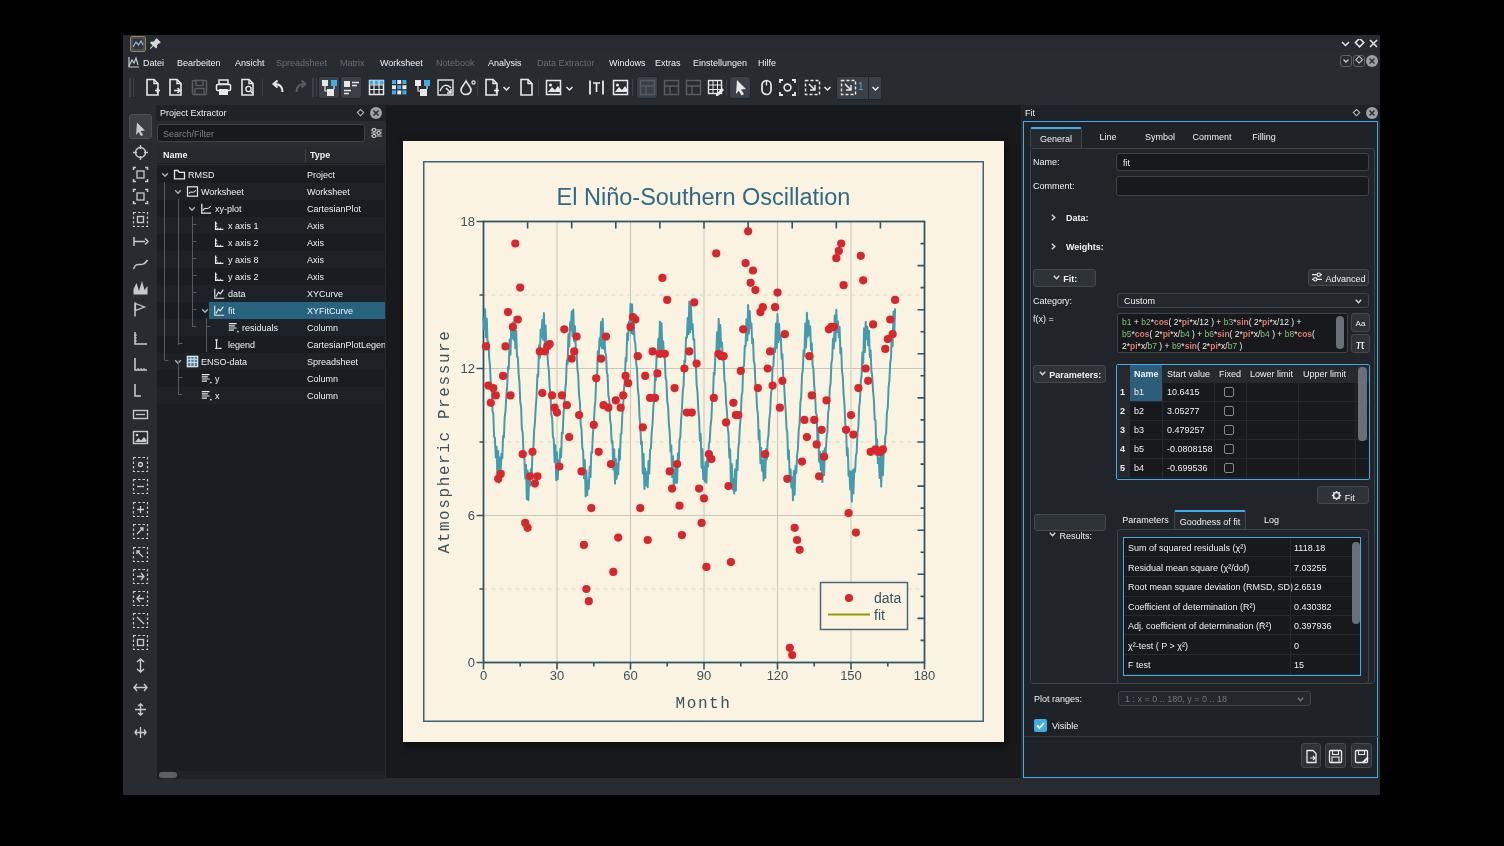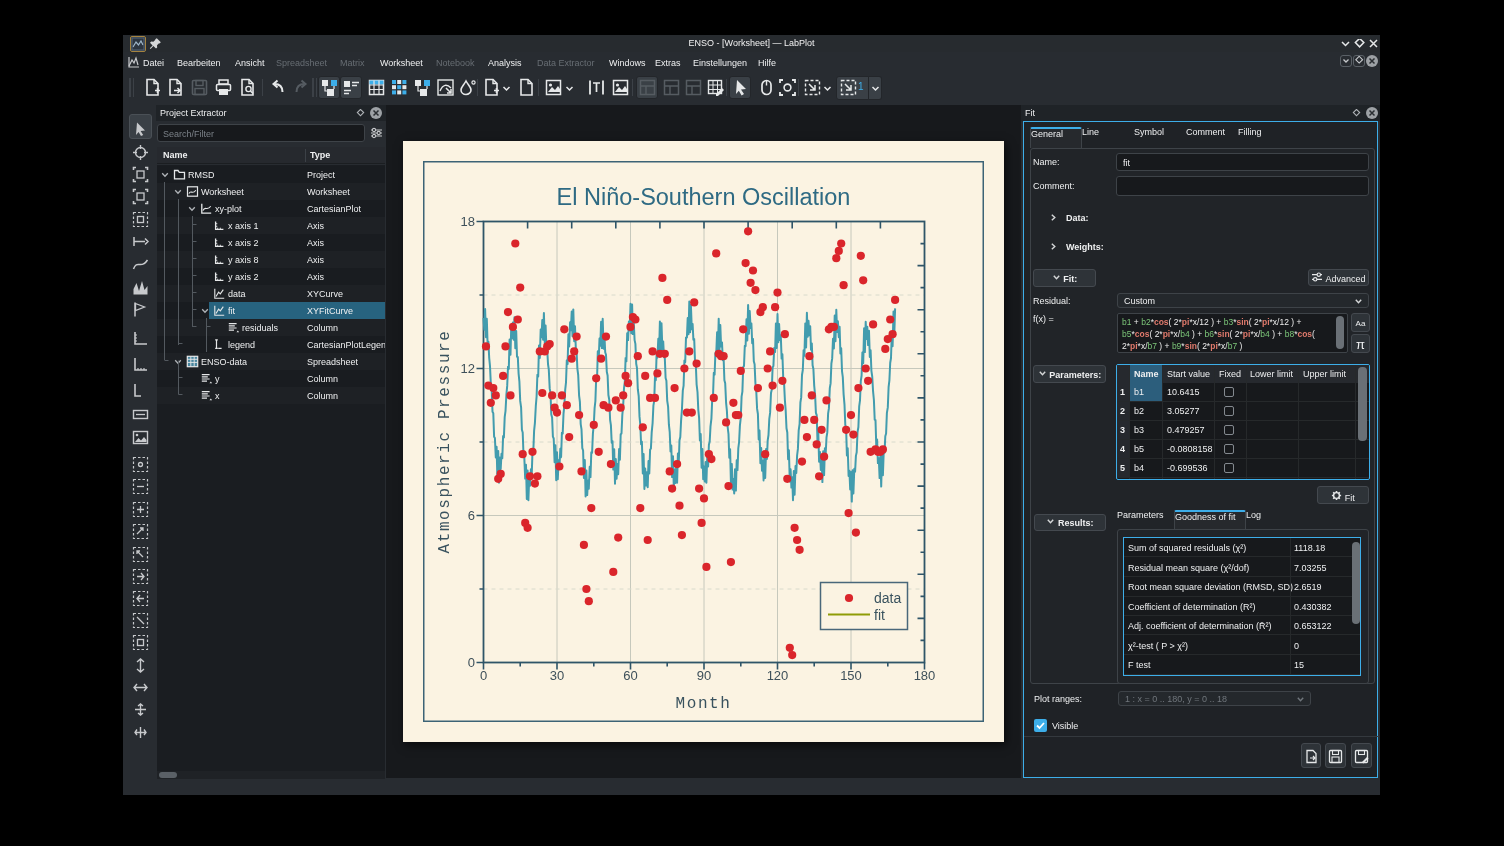--- a/index.html
+++ b/index.html
@@ -18,37 +18,36 @@
 .statusbar{position:absolute;left:0;top:743px;width:100%;height:17px;background:#26292e;border-top:1px solid #1b1e21;font-size:9px;color:#dfe0e1}
 .dock-hdr{position:absolute;height:16px;background:#1f2327;color:#eff0f1;font-size:9px}
 .explorer{position:absolute;left:33px;top:70px;width:230px;height:673px;background:#282c31;font-size:9px}
 .central{position:absolute;left:263px;top:70px;width:635px;height:673px;background:#17191c}
 .page{position:absolute;left:17px;top:36px;width:601px;height:601px;background:#fbf3e2;box-shadow:2px 3px 9px rgba(0,0,0,.6)}
 .rdock{position:absolute;left:898px;top:70px;width:359px;height:673px;background:#282c31;font-size:9px}
 .rbody{position:absolute;left:2px;top:16px;width:355px;height:657px;background:#1f2226;border:1px solid #3daee9}
 .input{background:#17191c;border:1px solid #3e4348;border-radius:3px;color:#eff0f1}
 .btn{background:#2e3338;border:1px solid #44494f;border-radius:3px;color:#eff0f1;text-align:center}
 .combo{background:#24282c;border:1px solid #3e4348;border-radius:3px;color:#eff0f1}
-.tab{position:absolute;height:21px;color:#eff0f1;text-align:left;font-size:9px}
+.tab{position:absolute;height:21px;color:#eff0f1;text-align:center;padding-top:5px;font-size:9px}
 .tab.sel{background:#26292d;border:1px solid #3e4348;border-bottom:0;border-top:2px solid #3daee9;border-radius:2px 2px 0 0}
 .tree-row{position:absolute;left:0;width:100%;height:17px}
 .fx{font-size:8.5px;line-height:12.2px;color:#ececec;font-family:"Liberation Sans",sans-serif}
 .fx b{color:#e07a6c;font-weight:bold}
 .fx i{color:#7dc87a;font-style:normal}
 </style></head><body>
 <div class="win">
     <div class="titlebar">
       <div class="abs" style="left:7px;top:1px;width:16px;height:16px;border:1px solid #a5833f;border-radius:2px;background:#2c3540"><svg width="14" height="14" viewBox="0 0 14 14">
           <path d="M2 10l3-5 2.5 3L10 4l2 4" stroke="#9fb6c8" stroke-width="1.2" fill="none"></path>
           <rect x="1" y="1" width="12" height="12" fill="none" stroke="#56687a" stroke-width="1"></rect>
         </svg></div>
       <div class="abs" style="left:26px;top:2px"><svg width="13" height="13" viewBox="0 0 13 13">
           <path d="M7.8 1.2l4 4-1.2 1.2-.6-.2-2 2 .2 2.2-1.2 1.2-2.6-2.6L1.6 12l-.8-.8 2.8-2.8L1 5.8l1.2-1.2 2.2.2 2-2-.2-.6z" fill="#d5d7d8"></path>
         </svg></div>
-      <div class="title-txt">ENSO - [Worksheet] — LabPlot</div>
       <div class="abs" style="left:1217px;top:4px"><svg width="11" height="10" viewBox="0 0 11 10">
           <path d="M2 3l3.5 3.5L9 3" stroke="#e6e8e9" stroke-width="1.5" fill="none"></path>
         </svg></div>
       <div class="abs" style="left:1231px;top:4px"><svg width="11" height="10" viewBox="0 0 11 10">
           <rect x="2.6" y="0.6" width="6" height="6" transform="rotate(45 5.6 3.6)" fill="none" stroke="#e6e8e9" stroke-width="1.5"></rect>
         </svg></div>
       <div class="abs" style="left:1245px;top:4px"><svg width="11" height="10" viewBox="0 0 11 10">
           <path d="M2 1l7 7M9 1l-7 7" stroke="#e6e8e9" stroke-width="1.5"></path>
         </svg></div>
     </div>
@@ -784,21 +783,21 @@
           </svg></div>
         <span class="abs" style="left:42px;top:120px;font-weight:bold">Weights:</span>
         <div class="abs btn" style="left:9px;top:147px;width:63px;height:18px"><span style="position:relative;top:3px;font-weight:bold"><svg width="9" height="9" viewBox="0 0 9 9">
               <path d="M1.8 2.8l2.7 3 2.7-3" fill="none" stroke="#d5d7d8" stroke-width="1.4"></path>
             </svg> Fit:</span></div>
         <div class="abs btn" style="left:284px;top:147px;width:61px;height:17px"><span style="position:relative;top:2px"><svg width="12" height="10" viewBox="0 0 12 10">
               <path d="M1 2.7h10M1 7.3h10" stroke="#e6e8e9" stroke-width="1.3"></path>
               <circle cx="7.8" cy="2.7" r="1.7" fill="#2e3338" stroke="#e6e8e9" stroke-width="1.1"></circle>
               <circle cx="4.2" cy="7.3" r="1.7" fill="#2e3338" stroke="#e6e8e9" stroke-width="1.1"></circle>
             </svg> Advanced</span></div>
-        <span class="abs" style="left:9px;top:174px">Residual:</span>
+        <span class="abs" style="left:9px;top:174px">Category:</span>
         <div class="abs combo" style="left:93px;top:171px;width:252px;height:15px">
           <span class="abs" style="left:6px;top:2px">Custom</span>
           <div class="abs" style="right:5px;top:3px"><svg width="9" height="9" viewBox="0 0 9 9">
               <path d="M1.8 2.8l2.7 3 2.7-3" fill="none" stroke="#d5d7d8" stroke-width="1.4"></path>
             </svg></div>
         </div>
         <span class="abs" style="left:9px;top:192px">f(x) =</span>
         <div class="abs input fx" style="left:93px;top:191px;width:231px;height:40px;padding:2px 0 0 4px;border-radius:2px">
           <div><i>b1</i> + <i>b2</i>*<b>cos</b>( 2*<b>pi</b>*x/12 ) + <i>b3</i>*<b>sin</b>( 2*<b>pi</b>*x/12 ) +</div>
           <div><i>b5</i>*<b>cos</b>( 2*<b>pi</b>*x/<i>b4</i> ) + <i>b6</i>*<b>sin</b>( 2*<b>pi</b>*x/<i>b4</i> ) + <i>b8</i>*<b>cos</b>(</div>
@@ -859,42 +858,42 @@
           <div class="abs" style="left:97px;top:0;width:1px;height:116px;background:#26292b"></div>
           <div class="abs" style="left:129px;top:0;width:1px;height:116px;background:#26292b"></div>
           <div class="abs" style="left:181px;top:0;width:1px;height:116px;background:#26292b"></div>
           <div class="abs" style="left:238px;top:0;width:1px;height:116px;background:#26292b"></div>
           <div class="abs" style="left:241px;top:2px;width:9px;height:74px;border-radius:4px;background:#6a7076"></div>
         </div>
         <div class="abs btn" style="left:293px;top:364px;width:52px;height:18px"><span style="position:relative;top:3px"><svg width="11" height="11" viewBox="0 0 11 11">
               <circle cx="5.5" cy="5.5" r="2.9" fill="none" stroke="#e6e8e9" stroke-width="1.4"></circle>
               <path d="M8.4 5.5L10.1 5.5M7.6 7.6L8.8 8.8M5.5 8.4L5.5 10.1M3.4 7.6L2.2 8.8M2.6 5.5L0.9 5.5M3.4 3.4L2.2 2.2M5.5 2.6L5.5 0.9M7.6 3.4L8.8 2.2" stroke="#e6e8e9" stroke-width="1.6"></path>
             </svg> Fit</span></div>
-        <div class="abs btn" style="left:10px;top:392px;width:72px;height:17px"><span style="position:relative;top:2px;font-weight:bold"><svg width="9" height="9" viewBox="0 0 9 9">
+        <div class="abs btn" style="left:10px;top:392px;width:72px;height:17px"><span style="position:relative;top:15px;font-weight:normal"><svg width="9" height="9" viewBox="0 0 9 9">
               <path d="M1.8 2.8l2.7 3 2.7-3" fill="none" stroke="#d5d7d8" stroke-width="1.4"></path>
             </svg> Results:</span></div>
         <div class="tab" style="left:93px;top:388px;width:57px">Parameters</div>
         <div class="tab sel" style="left:150px;top:388px;width:72px">Goodness of fit</div>
         <div class="tab" style="left:222px;top:388px;width:51px">Log</div>
         <div class="abs" style="left:93px;top:407px;width:252px;height:155px;border:1px solid #3e4348;border-radius:3px;background:#212428"></div>
         <div class="abs" style="left:99px;top:415px;width:238px;height:139px;border:1px solid #3daee9;background:#17191c;overflow:hidden">
           <span class="abs" style="left:4px;top:5px">Sum of squared residuals (χ²)</span>
           <span class="abs" style="left:170px;top:5px">1118.18</span>
           <div class="abs" style="left:0;top:18px;width:238px;height:1px;background:#26292b"></div>
           <span class="abs" style="left:4px;top:24.5px">Residual mean square (χ²/dof)</span>
           <span class="abs" style="left:170px;top:24.5px">7.03255</span>
           <div class="abs" style="left:0;top:38px;width:238px;height:1px;background:#26292b"></div>
           <span class="abs" style="left:4px;top:44.0px">Root mean square deviation (RMSD, SD)</span>
           <span class="abs" style="left:170px;top:44.0px">2.6519</span>
           <div class="abs" style="left:0;top:58px;width:238px;height:1px;background:#26292b"></div>
           <span class="abs" style="left:4px;top:63.5px">Coefficient of determination (R²)</span>
           <span class="abs" style="left:170px;top:63.5px">0.430382</span>
           <div class="abs" style="left:0;top:77px;width:238px;height:1px;background:#26292b"></div>
           <span class="abs" style="left:4px;top:83.0px">Adj. coefficient of determination (R̄²)</span>
-          <span class="abs" style="left:170px;top:83.0px">0.653122</span>
+          <span class="abs" style="left:170px;top:83.0px">0.397936</span>
           <div class="abs" style="left:0;top:96px;width:238px;height:1px;background:#26292b"></div>
           <span class="abs" style="left:4px;top:102.5px">χ²-test ( P &gt; χ²)</span>
           <span class="abs" style="left:170px;top:102.5px">0</span>
           <div class="abs" style="left:0;top:116px;width:238px;height:1px;background:#26292b"></div>
           <span class="abs" style="left:4px;top:122.0px">F test</span>
           <span class="abs" style="left:170px;top:122.0px">15</span>
           <div class="abs" style="left:0;top:136px;width:238px;height:1px;background:#26292b"></div>
           <div class="abs" style="left:166px;top:0;width:1px;height:139px;background:#26292b"></div>
           <div class="abs" style="left:228px;top:4px;width:8px;height:82px;border-radius:4px;background:#6a7076"></div>
         </div>

